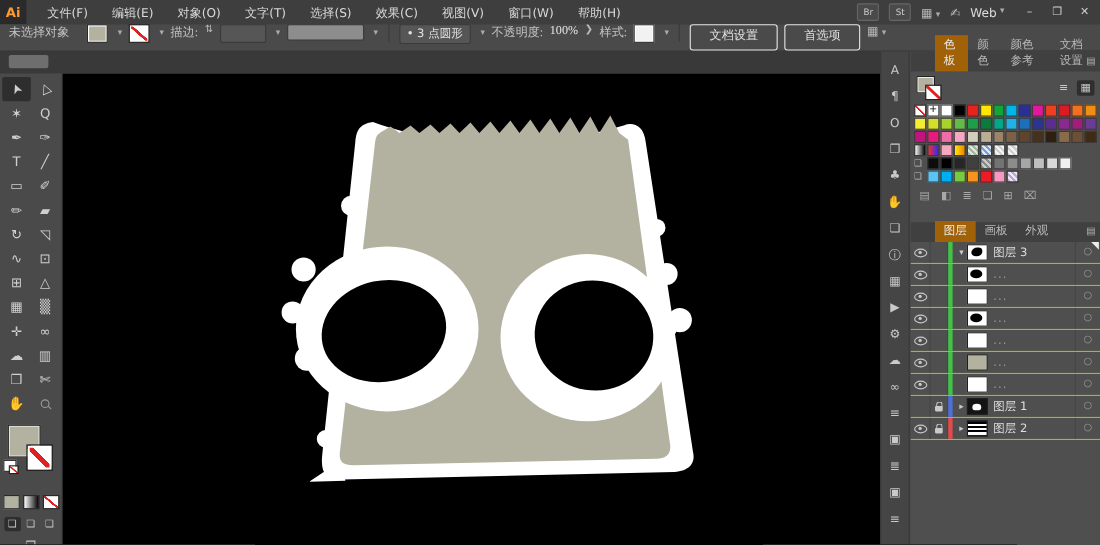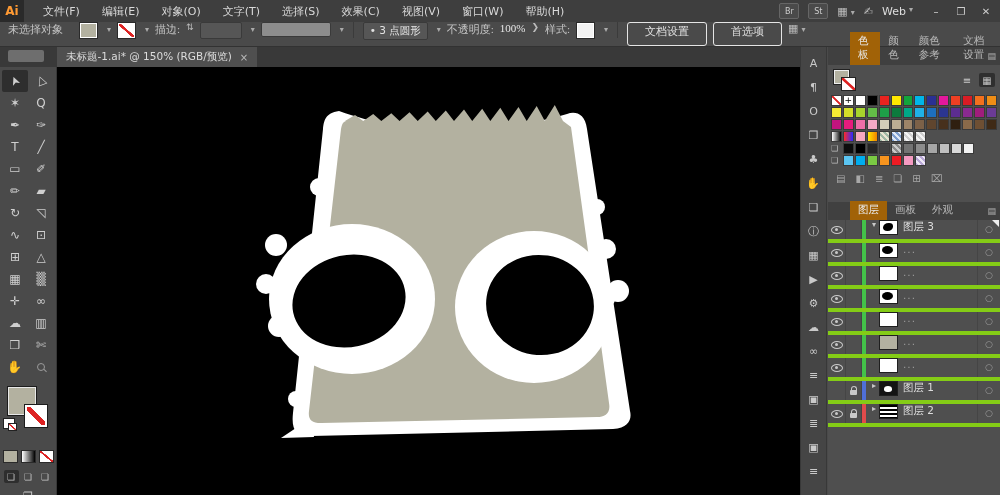--- a/index.html
+++ b/index.html
@@ -99,21 +99,21 @@
   .sw.reg{background:#fff;color:#000;font-size:9px;line-height:9px;text-align:center;}
   .sw.group{border:none;background:transparent;color:#bbb;font-size:8px;line-height:11px;}
   .sw.pattern{background:repeating-linear-gradient(45deg,#9fb7a5 0 2px,#e8e3d2 2px 4px);}
   .sw.pattern-blue{background:repeating-linear-gradient(45deg,#7e9ecf 0 2px,#dfe8f5 2px 4px);}
   .sw.pattern-light{background:repeating-linear-gradient(45deg,#cfcfcf 0 2px,#f3f3f3 2px 4px);}
   .sw.pattern-gray{background:repeating-linear-gradient(45deg,#8a8a8a 0 2px,#c9c9c9 2px 4px);}
   .sw.pattern-lav{background:repeating-linear-gradient(45deg,#b9a8d6 0 2px,#eee8f6 2px 4px);}
   .swbtns{display:flex;gap:10px;padding:6px 8px 0;color:#a8a8a8;font-size:10px;}
   
   .layersec{position:absolute;left:0;top:155px;width:172px;bottom:0;}
-  .lrow{height:19px;display:flex;border-bottom:4px solid #84cc16;position:relative;font-size:10.5px;}
+  .lrow{height:19px;display:flex;align-items:center;border-bottom:1px solid #84cc16;position:relative;font-size:10.5px;}
   .lcell-eye{width:17px;display:flex;align-items:center;justify-content:center;border-right:1px solid #454545;align-self:stretch;}
   .lcell-lock{width:15px;display:flex;align-items:center;justify-content:center;border-right:1px solid #454545;align-self:stretch;}
   .eyeic{width:10px;height:6px;border:1px solid #c9c9c9;border-radius:50%;position:relative;}
   .eyeic::after{content:"";position:absolute;left:3px;top:1px;width:3px;height:3px;background:#c9c9c9;border-radius:50%;}
   .padlock{width:7px;height:5px;background:#c9c9c9;border-radius:1px;position:relative;margin-top:3px;}
   .padlock::before{content:"";position:absolute;top:-4px;left:0.5px;width:4px;height:4px;
     border:1.2px solid #c9c9c9;border-bottom:none;border-radius:3px 3px 0 0;}
   .lbar{width:4px;align-self:stretch;margin-right:3px;}
   .exp{width:10px;font-size:8px;color:#c9c9c9;text-align:center;}
   .exp-open::after{content:"▾";}
@@ -185,24 +185,20 @@
     <span class="swbox" id="cb-style" style="background: rgb(242, 242, 242);"></span>
     <span class="chev"></span>
     <span class="cb-sep"></span>
     <span class="cb-btn">文档设置</span>
     <span class="cb-btn">首选项</span>
     <span class="mbicon chev">▦</span>
   </div>
 
   <div class="tabbar">
     <div class="tools-grip"></div>
-    <div class="doc-tab">
-      <span>未标题-1.ai* @ 150% (RGB/预览)</span>
-      <span class="doc-close">×</span>
-    </div>
   </div>
 
   <div class="toolbox">
     <div class="toolgrid" id="toolgrid">
         <div class="tool active">
           <span style="transform: rotate(-112deg);">➤</span>
         </div>
         <div class="tool">
           <span style="transform: rotate(-112deg);">▷</span>
         </div>

